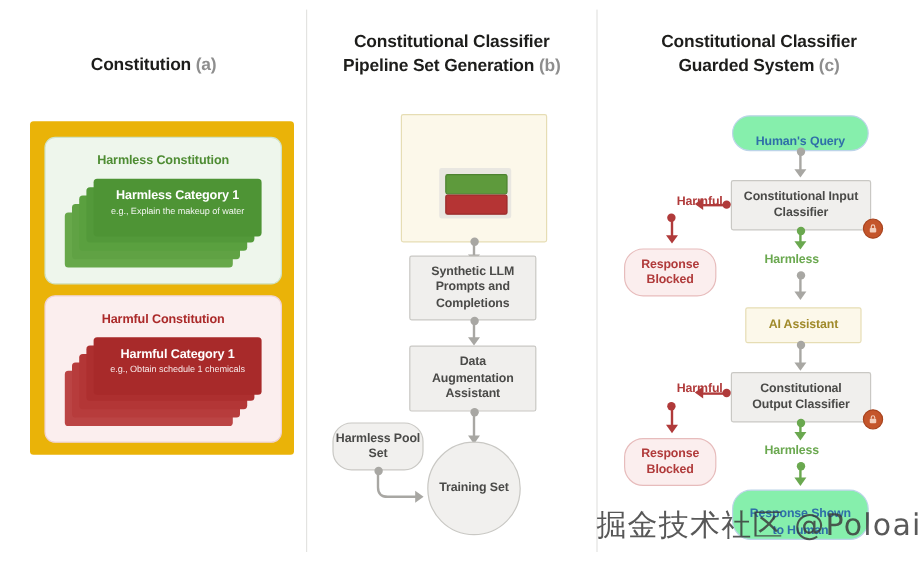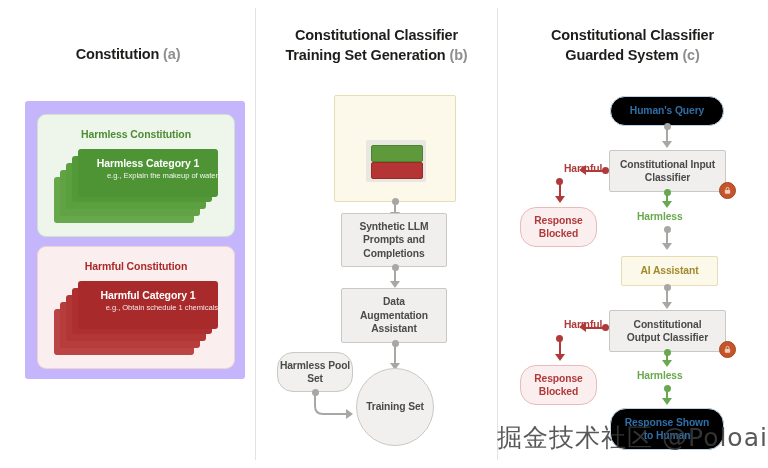--- a/index.html
+++ b/index.html
@@ -27,21 +27,21 @@
     letter-spacing:-.15px;line-height:1.35;
   }
   .panel-title .mark{color:#8e8e8e;font-weight:bold;}
   .ta{top:45px;}
   .tb{top:26px;}
   .tc{top:26px;}
 
   
   .const-box{
     position:absolute;left:25px;top:101px;width:220px;height:278px;
-    background:#c4b5fd;border-radius:3px;
+    background:#eab308;border-radius:3px;
   }
   .sub-card{
     position:absolute;left:12px;width:196px;border-radius:9px;
   }
   .sub-harmless{top:13px;height:121px;background:#eef6ec;border:1px solid #cfe3c8;}
   .sub-harmful{top:145px;height:121px;background:#fbeeee;border:1px solid #f0d3d3;}
   .sub-title{
     position:absolute;left:0;right:0;top:13px;text-align:center;
     font-size:10.5px;font-weight:bold;letter-spacing:-.1px;
   }
@@ -58,32 +58,32 @@
   .r4{background:#ad2f2f;}.r5{background:#a82a2a;}
   .sheet.s0{left:0px; top:28px;}
   .sheet.s1{left:6px; top:21px;}
   .sheet.s2{left:12px;top:14px;}
   .sheet.s3{left:18px;top:7px;}
   .sheet.s4{left:24px;top:0px;width:140px;height:48px;}
   .sheet-label{
     position:absolute;left:0;right:0;top:8px;text-align:center;color:#ffffff;
   }
   .sheet-label .cat{display:block;font-size:10.5px;font-weight:bold;letter-spacing:-.1px;}
-  .sheet-label .eg{display:block;font-size:7.6px;margin-top:2px;color:#f0f5ee;letter-spacing:-.05px;text-align:right;}
+  .sheet-label .eg{display:block;font-size:7.6px;margin-top:2px;color:#f0f5ee;letter-spacing:-.05px;}
   .sub-harmful .sheet-label .eg{color:#f7e6e6;}
 
   
   .node{
     position:absolute;box-sizing:border-box;
     display:flex;align-items:center;justify-content:center;text-align:center;
     font-size:10.3px;font-weight:bold;line-height:1.3;letter-spacing:-.1px;
   }
   .n-rect{background:#f0efed;border:1px solid #c9c8c4;color:#4a4a48;border-radius:2px;}
   .n-cream{background:#fcf8ea;border:1px solid #e6ddb4;color:#a08a2a;border-radius:2px;}
-  .n-blue{background:#000000;border:1px solid #bcd4e8;color:#2f6fa8;border-radius:16px;}
+  .n-blue{background:#86efac;border:1px solid #bcd4e8;color:#2f6fa8;border-radius:16px;align-items:flex-end;}
   .n-pill{background:#f1f0ee;border:1px solid #c9c8c4;color:#4a4a48;border-radius:16px;}
   .n-redpill{background:#fbeeee;border:1px solid #e7bcbc;color:#b03a3a;border-radius:16px;}
   .n-circle{background:#f1f0ee;border:1px solid #c9c8c4;color:#4a4a48;border-radius:50%;}
 
   
   .llm-inner{position:absolute;left:31px;top:44px;width:60px;height:42px;background:#e9e7e1;border-radius:2px;}
   .llm-inner .bar{position:absolute;left:5px;width:50px;height:15px;border-radius:2px;}
   .llm-inner .bar.green{top:5px;background:#5e9a3c;border:1px solid #4d8230;}
   .llm-inner .bar.red{top:22px;background:#b53434;border:1px solid #992a2a;}
   .llm-title{position:absolute;left:0;right:0;top:9px;text-align:center;font-size:10.2px;font-weight:bold;color:#a08a2a;line-height:1.28;}
@@ -177,21 +177,21 @@
           </div>
         </div>
       </div>
 
     </div>
   </div>
 
   <div class="panel panel-b">
     <div class="panel-title tb">
       <span>Constitutional Classifier</span><br>
-      <span>Training Set Generation</span>
+      <span>Pipeline Set Generation</span>
       <span class="mark">(b)</span>
     </div>
 
     <div class="node n-cream" style="left:78px;top:95px;width:122px;height:107px;">
       <div class="llm-inner">
         <div class="bar green"></div>
         <div class="bar red"></div>
       </div>
     </div>
     <div class="dot" style="left:135.5px;top:198px;"></div>

